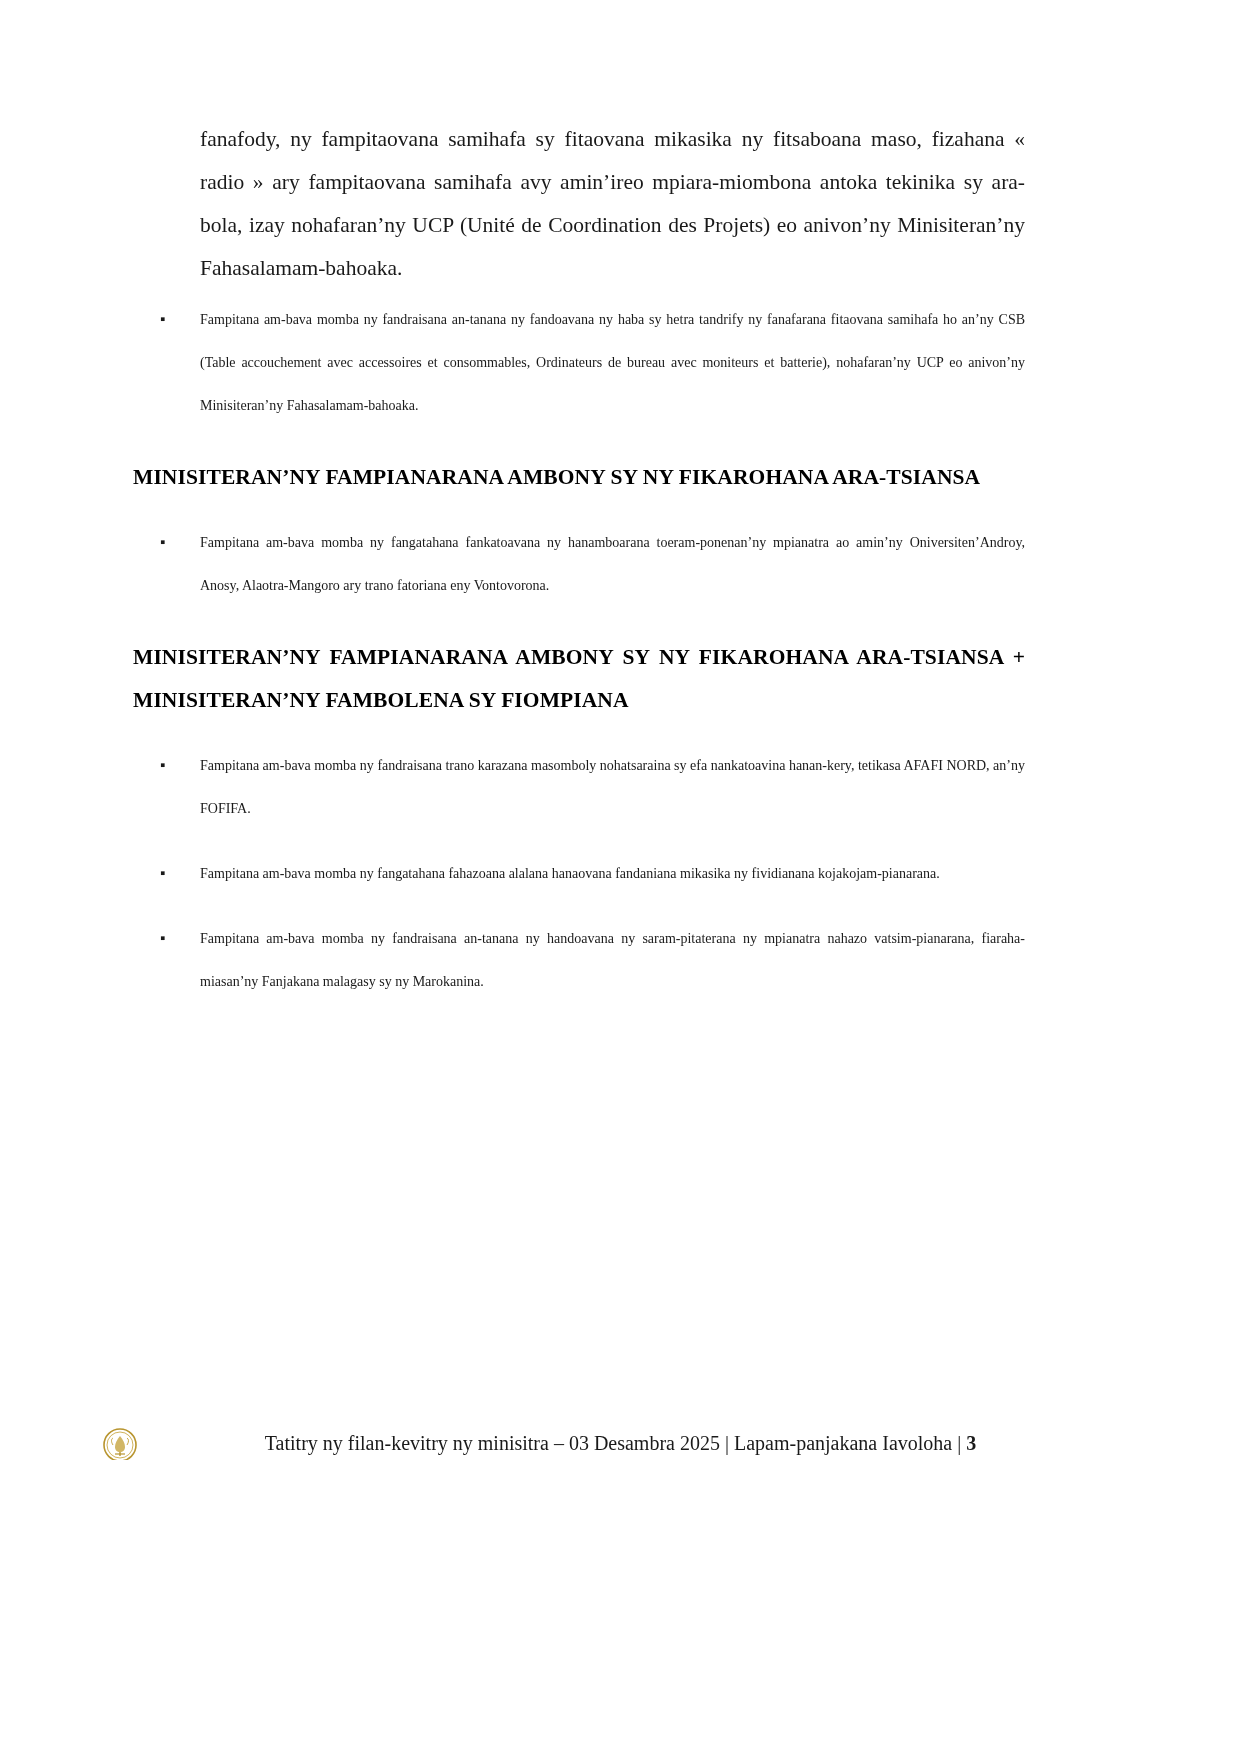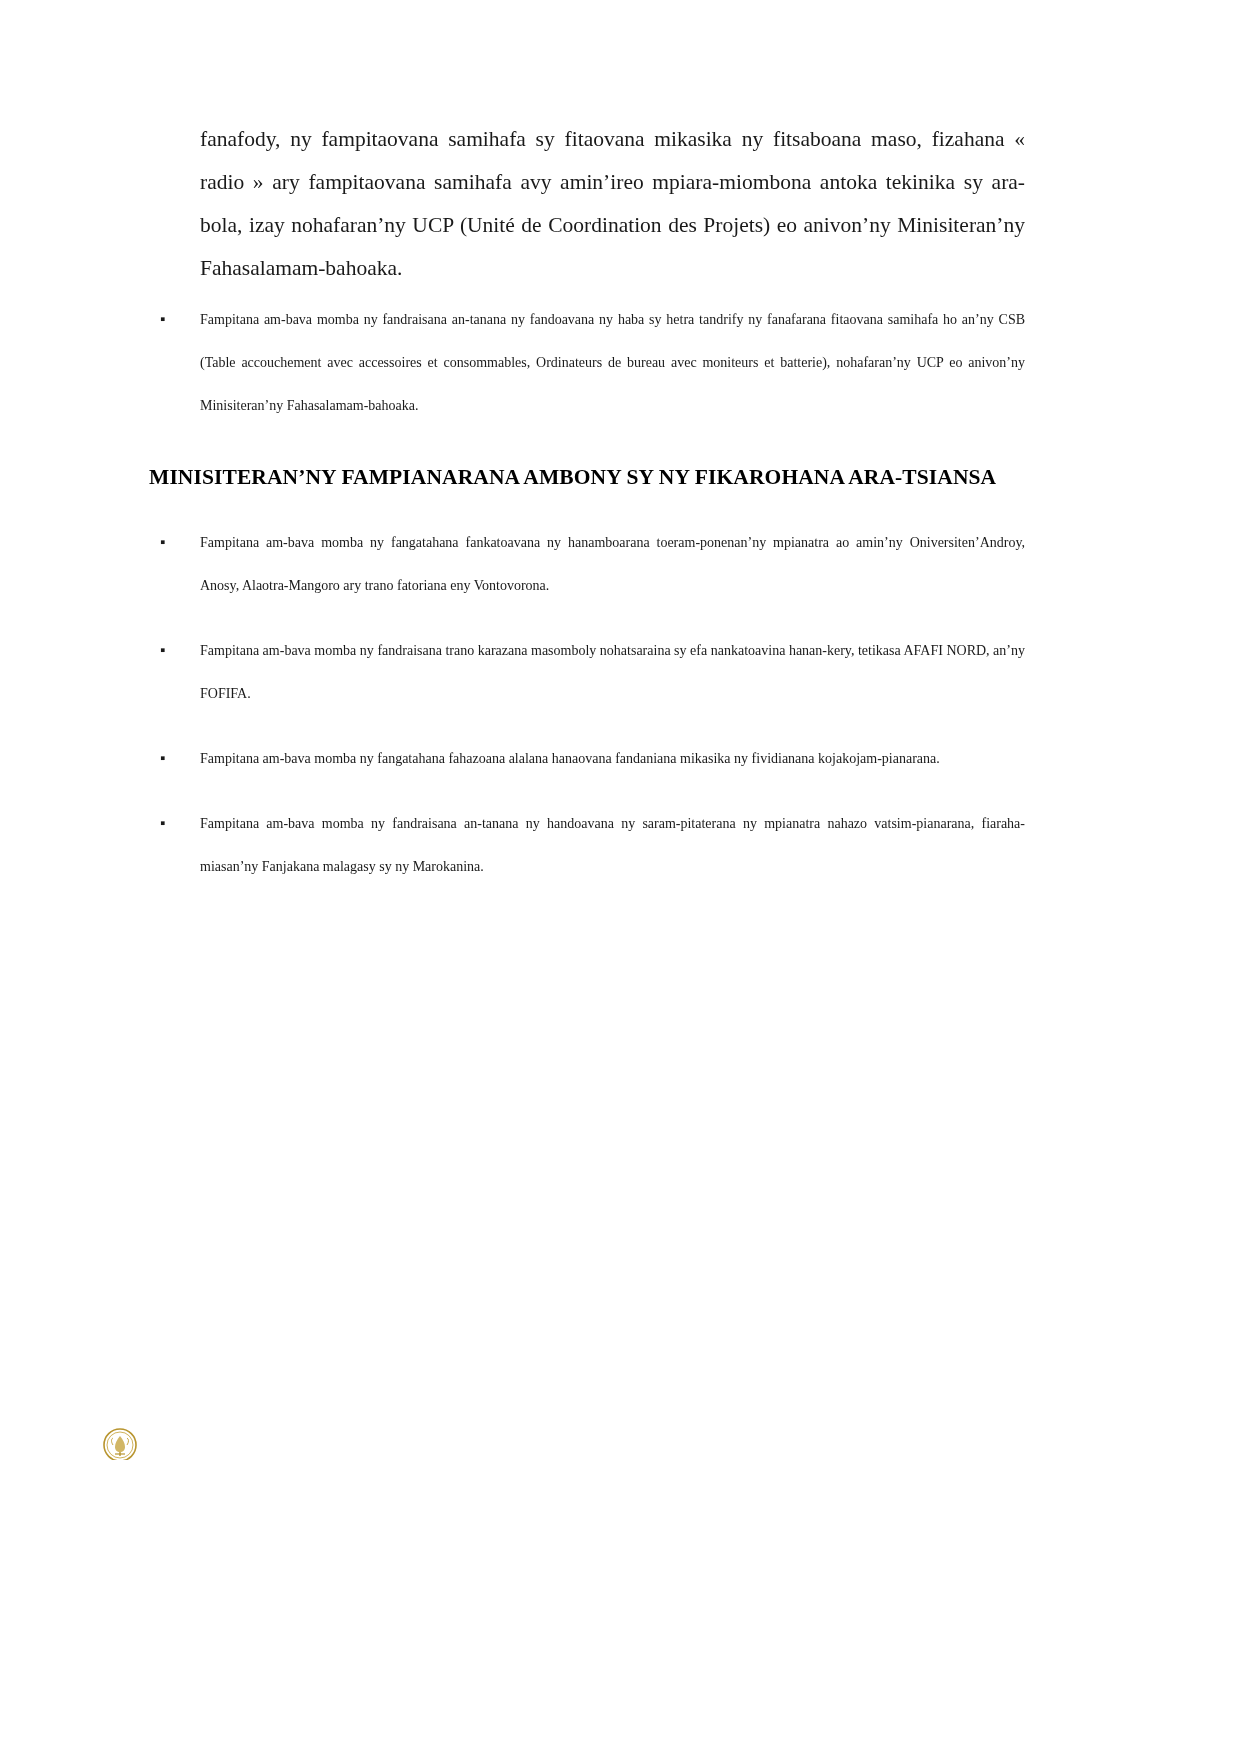--- a/index.html
+++ b/index.html
@@ -62,21 +62,21 @@
     text-justify: inter-word;
     color: #1a1a1a;
   }
   
   .heading {
     font-size: 21.5px;
     line-height: 43px;
     font-weight: bold;
     text-align: justify;
     text-justify: inter-word;
-    margin: 29px 0 0 16px;
+    margin: 29px 0 0 0;
     color: #000000;
     letter-spacing: 0.1px;
   }
   .heading-nojust {
     text-align: left;
   }
   .spacer-sm { height: 14px; }
 
   
   .footer {
@@ -121,20 +121,21 @@
 
     <h2 class="heading">MINISITERAN’NY FAMPIANARANA AMBONY SY NY FIKAROHANA ARA-TSIANSA</h2>
     <div class="spacer-sm"></div>
     <div class="bullet-block">
       <div class="bullet-marker">
         <span>▪</span>
       </div>
       <div class="bullet-text">Fampitana am-bava momba ny fangatahana fankatoavana ny hanamboarana toeram-ponenan’ny mpianatra ao amin’ny Oniversiten’Androy, Anosy, Alaotra-Mangoro ary trano fatoriana eny Vontovorona.</div>
     </div>
 
+    <h2 class="heading">MINISITERAN’NY FAMPIANARANA AMBONY SY NY FIKAROHANA ARA-TSIANSA + MINISITERAN’NY FAMBOLENA SY FIOMPIANA</h2>
     <div class="spacer-sm"></div>
     <div class="bullet-block">
       <div class="bullet-marker">
         <span>▪</span>
       </div>
       <div class="bullet-text">Fampitana am-bava momba ny fandraisana trano karazana masomboly nohatsaraina sy efa nankatoavina hanan-kery, tetikasa AFAFI NORD, an’ny FOFIFA.</div>
     </div>
 
     <div class="spacer-sm"></div>
     <div class="bullet-block">
@@ -159,14 +160,17 @@
       <circle cx="18" cy="18" r="16" fill="none" stroke="#b8952f" stroke-width="1.6"></circle>
       <circle cx="18" cy="18" r="13" fill="none" stroke="#c9a94a" stroke-width="0.9"></circle>
       <path d="M18 9 C15 13 13 16 13 20 C13 23 15 25 18 25 C21 25 23 23 23 20 C23 16 21 13 18 9 Z" fill="#c9a94a" opacity="0.85"></path>
       <path d="M18 25 L18 29" stroke="#b8952f" stroke-width="1.4"></path>
       <path d="M13 27 L23 27" stroke="#b8952f" stroke-width="1.2"></path>
       <path d="M11 18 C9 15 9 12 11 11" fill="none" stroke="#c9a94a" stroke-width="1"></path>
       <path d="M25 18 C27 15 27 12 25 11" fill="none" stroke="#c9a94a" stroke-width="1"></path>
     </svg>
   </div>
 
+  <div class="footer">
+    <div class="footer-text"><span>Tatitry ny filan-kevitry ny minisitra – 03 Desambra 2025 | Lapam-panjakana Iavoloha | </span><b>3</b></div>
+  </div>
 
 </div>
 
 </body></html>

